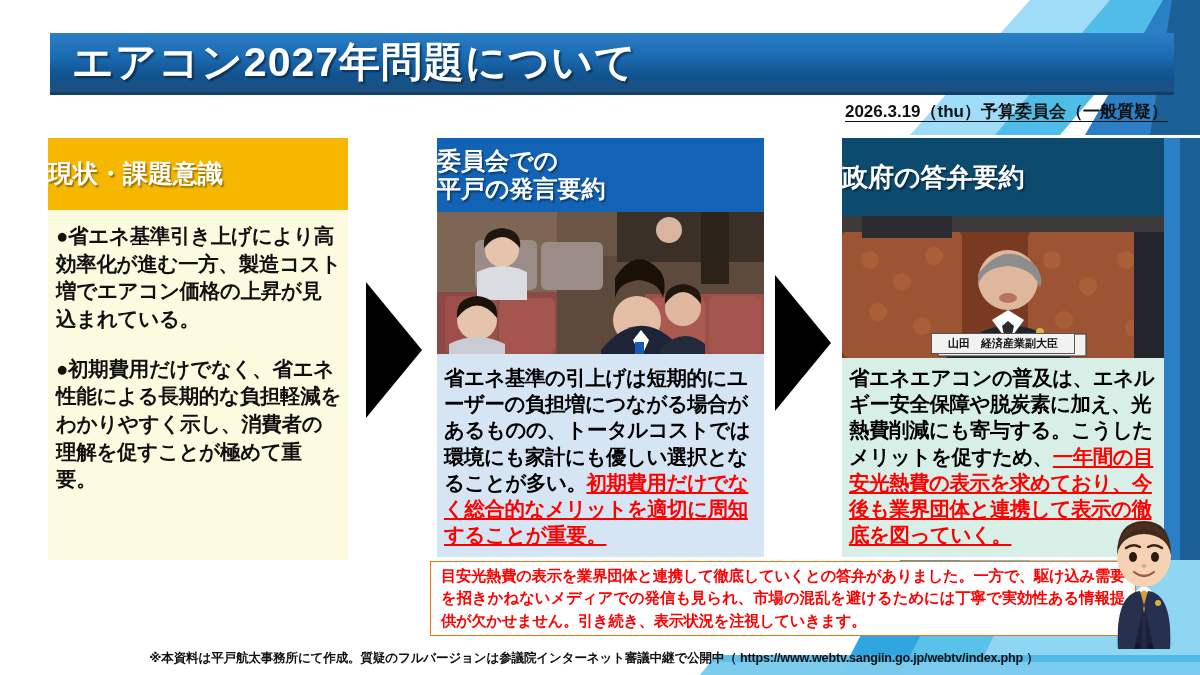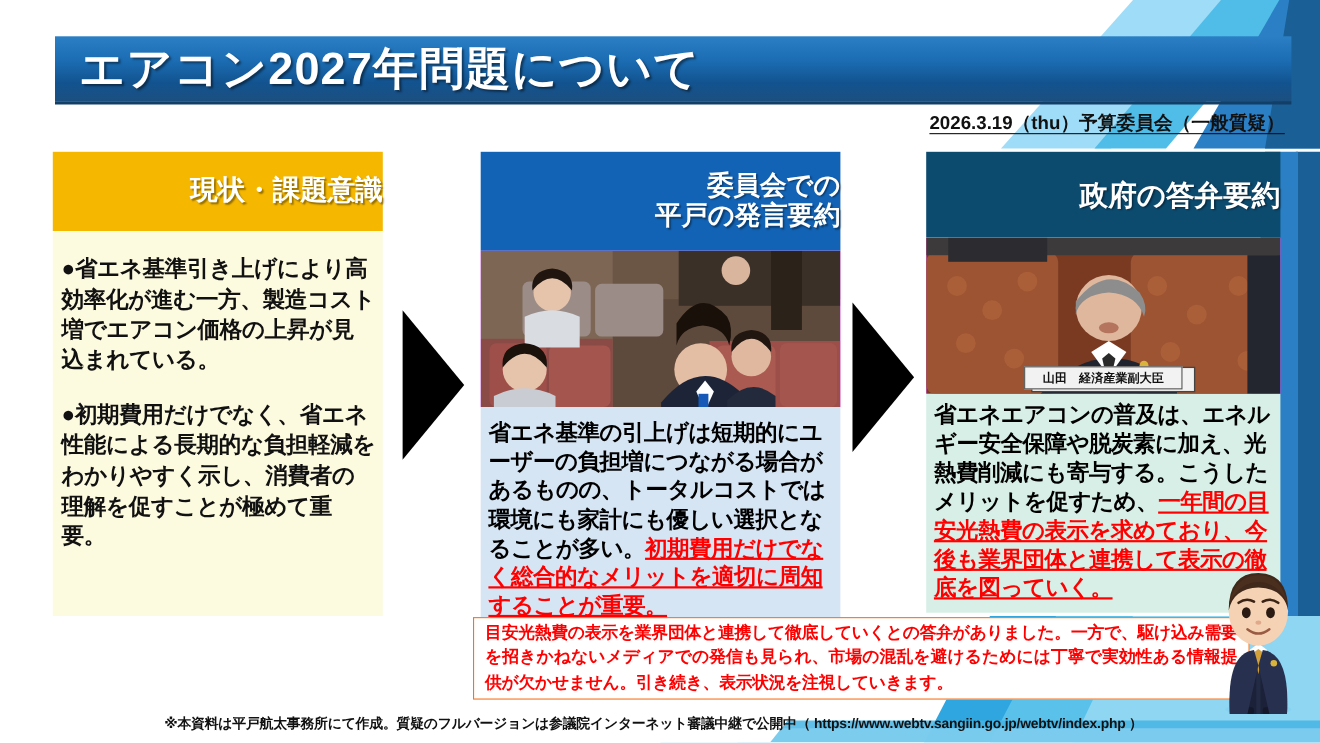--- a/index.html
+++ b/index.html
@@ -39,45 +39,45 @@
     font-size: 17px; font-weight: bold; color: #111;
     text-decoration: underline; text-underline-offset: 4px;
     white-space: nowrap;
   }
 
   
   .panel { position: absolute; }
 
   .panel-head {
     display: flex; flex-direction: column;
-    align-items: flex-end; justify-content: center;
+    align-items: flex-start; justify-content: center;
     color: #ffffff; font-weight: bold;
     text-shadow: 1.5px 1.5px 1.5px rgba(0,0,0,.4);
     line-height: 1.18;
   }
 
   
   #panel-current { left: 48px; top: 138px; width: 300px; }
   #panel-current .panel-head {
     height: 72px; background: #f5b700; font-size: 25px;
   }
   #panel-current .panel-body {
     background: #fcfadf; padding: 12px 6px 10px 8px;
     min-height: 350px;
   }
   .yl-para {
     font-size: 20.5px; font-weight: bold; color: #111;
-    line-height: 1.35; letter-spacing: -.3px; margin-top: 9px;
+    line-height: 1.35; letter-spacing: -.3px;
   }
   .yl-para + .yl-para { margin-top: 22px; }
 
   
   #panel-statement { left: 437px; top: 138px; width: 327px; }
   #panel-statement .panel-head {
-    height: 90px; background: #1263b5; font-size: 24px;
+    height: 74px; background: #1263b5; font-size: 24px;
   }
   .photo {
     position: relative; width: 100%; height: 142px;
     overflow: hidden; background: #d946ef;
   }
   #panel-statement .panel-body {
     background: #d6e5f3; padding: 11px 6px 8px 7px;
   }
   .stmt-text {
     font-size: 20.5px; font-weight: bold; color: #000;

